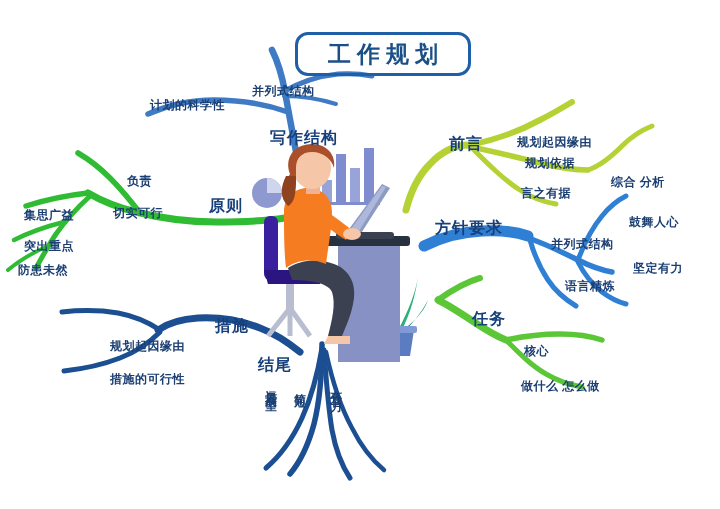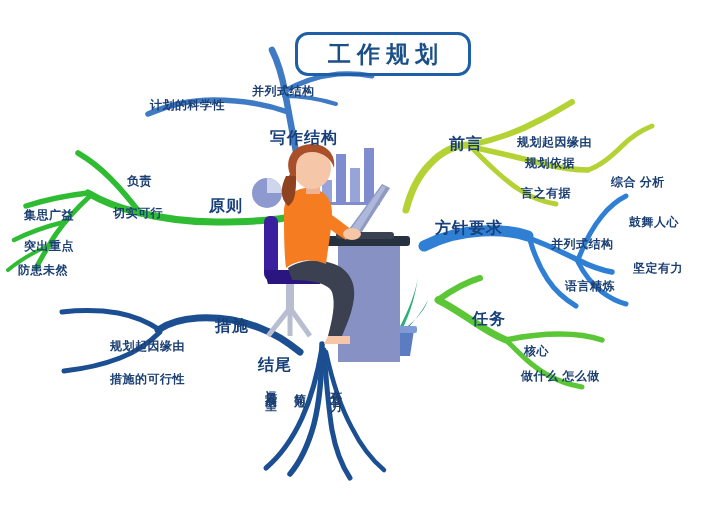--- a/index.html
+++ b/index.html
@@ -220,15 +220,15 @@
   <span class="lbl sub" style="left:611px;top:152px;margin-top:24px;">综合  分析</span>
 
   <span class="lbl main" style="left:428px;top:220px;margin-left:7px;">方针要求</span>
   <span class="lbl sub" style="left:551px;top:238px;">并列式结构</span>
   <span class="lbl sub" style="left:565px;top:280px;">语言精炼</span>
   <span class="lbl sub" style="left:629px;top:216px;">鼓舞人心</span>
   <span class="lbl sub" style="left:633px;top:262px;">坚定有力</span>
 
   <span class="lbl main" style="left:472px;top:311px;">任务</span>
   <span class="lbl sub" style="left:524px;top:345px;">核心</span>
-  <span class="lbl sub" style="left:521px;top:370px;">做什么  怎么做</span>
+  <span class="lbl sub" style="left:521px;top:380px;">做什么  怎么做</span>
 
 </div>
 
 </body></html>

